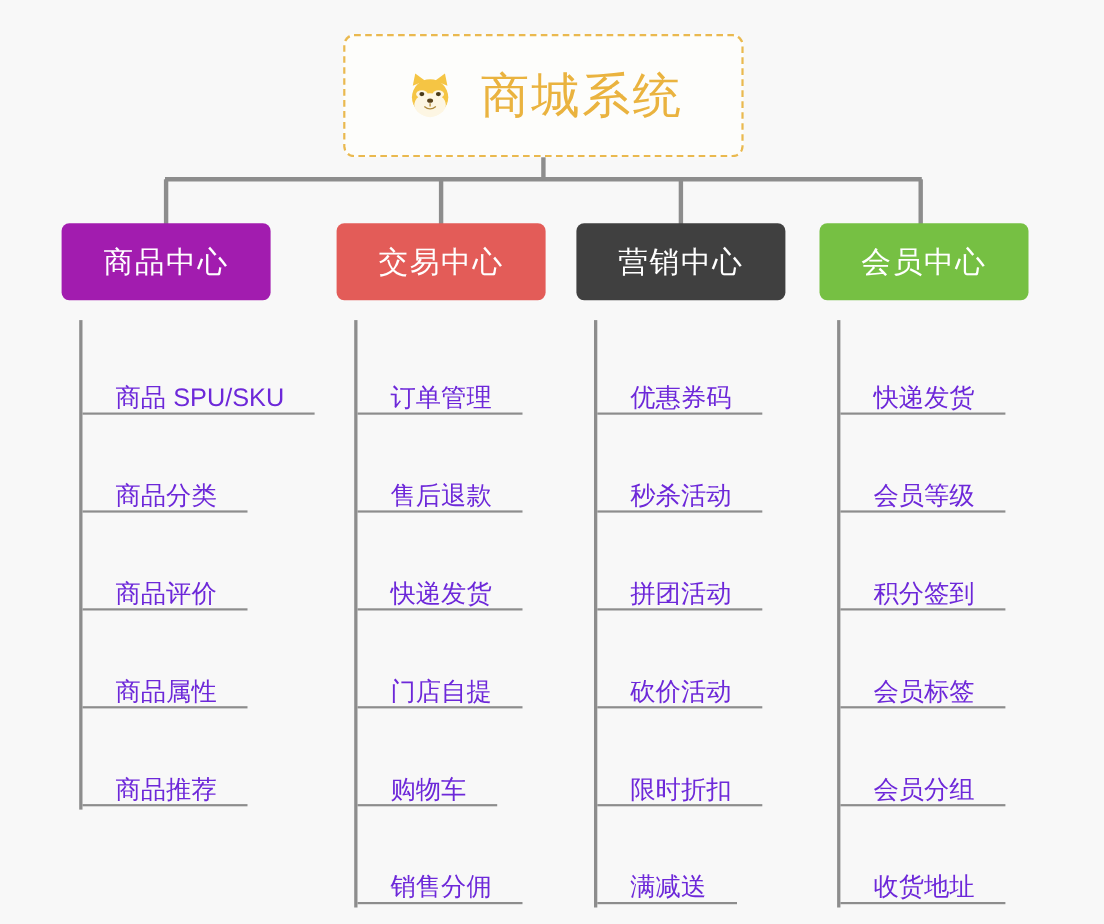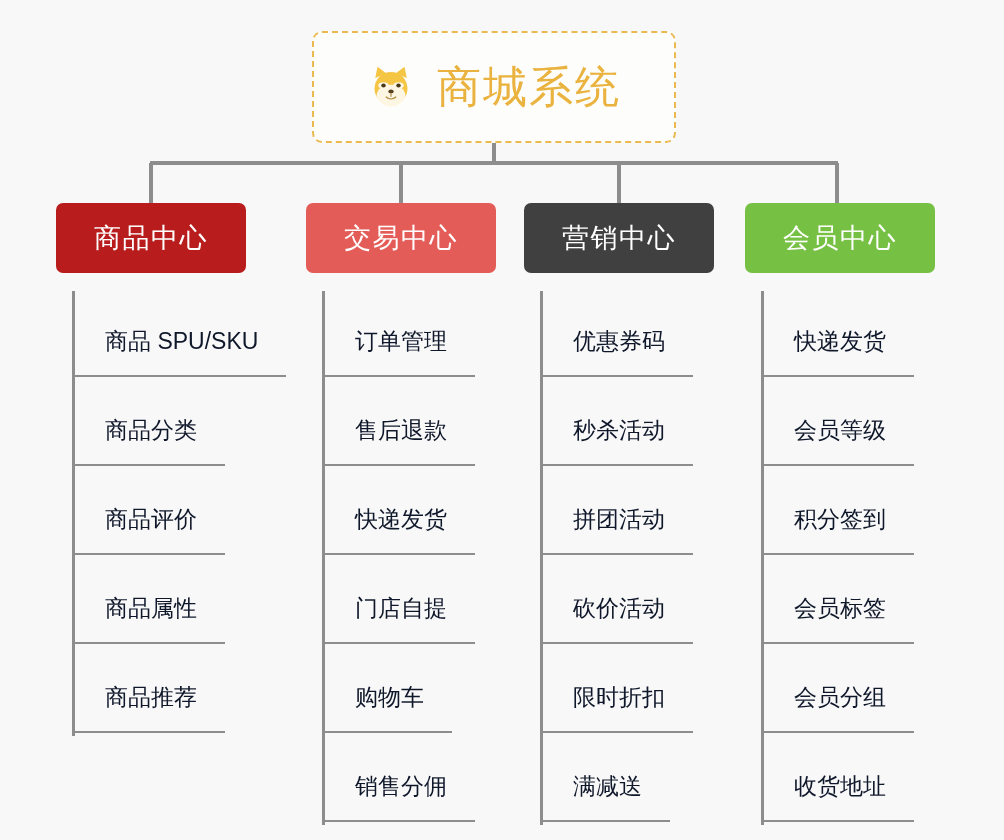--- a/index.html
+++ b/index.html
@@ -105,25 +105,25 @@
     position: relative;
     height: 89px;
     box-sizing: border-box;
     display: flex;
     align-items: flex-end;
     padding-left: 30px;
     padding-bottom: 3px;
   }
   .leaf-label {
     font-size: 23px;
-    color: #0f172a;
+    color: #6d28d9;
     white-space: nowrap;
     line-height: 1.1;
     border-bottom: 2px solid #8d8d8d;
-    padding-bottom: 21px;
+    padding-bottom: 1px;
     padding-right: 28px;
     margin-left: -30px;
     padding-left: 30px;
     display: block;
   }
 </style>
 </head>
 <body style="background: rgb(248, 248, 248);">
 
 <div id="chart-root">
@@ -162,21 +162,21 @@
 
     <line x1="151" y1="163" x2="151" y2="205" stroke="#8d8d8d" stroke-width="4"></line>
     <line x1="401" y1="163" x2="401" y2="205" stroke="#8d8d8d" stroke-width="4"></line>
     <line x1="619" y1="163" x2="619" y2="205" stroke="#8d8d8d" stroke-width="4"></line>
     <line x1="837" y1="163" x2="837" y2="205" stroke="#8d8d8d" stroke-width="4"></line>
   </svg>
 
   <div class="columns">
 
     <div class="column col-0">
-      <div class="cat-box" style="background: #b91c1c;">
+      <div class="cat-box" style="background: #a21caf;">
         <span>商品中心</span>
       </div>
       <div class="leaf-list" style="border-left-color: rgb(141, 141, 141);">
         <div class="leaf-item">
           <span class="leaf-label" style="border-bottom-color: rgb(141, 141, 141);">商品 SPU/SKU</span>
         </div>
         <div class="leaf-item">
           <span class="leaf-label" style="border-bottom-color: rgb(141, 141, 141);">商品分类</span>
         </div>
         <div class="leaf-item">

